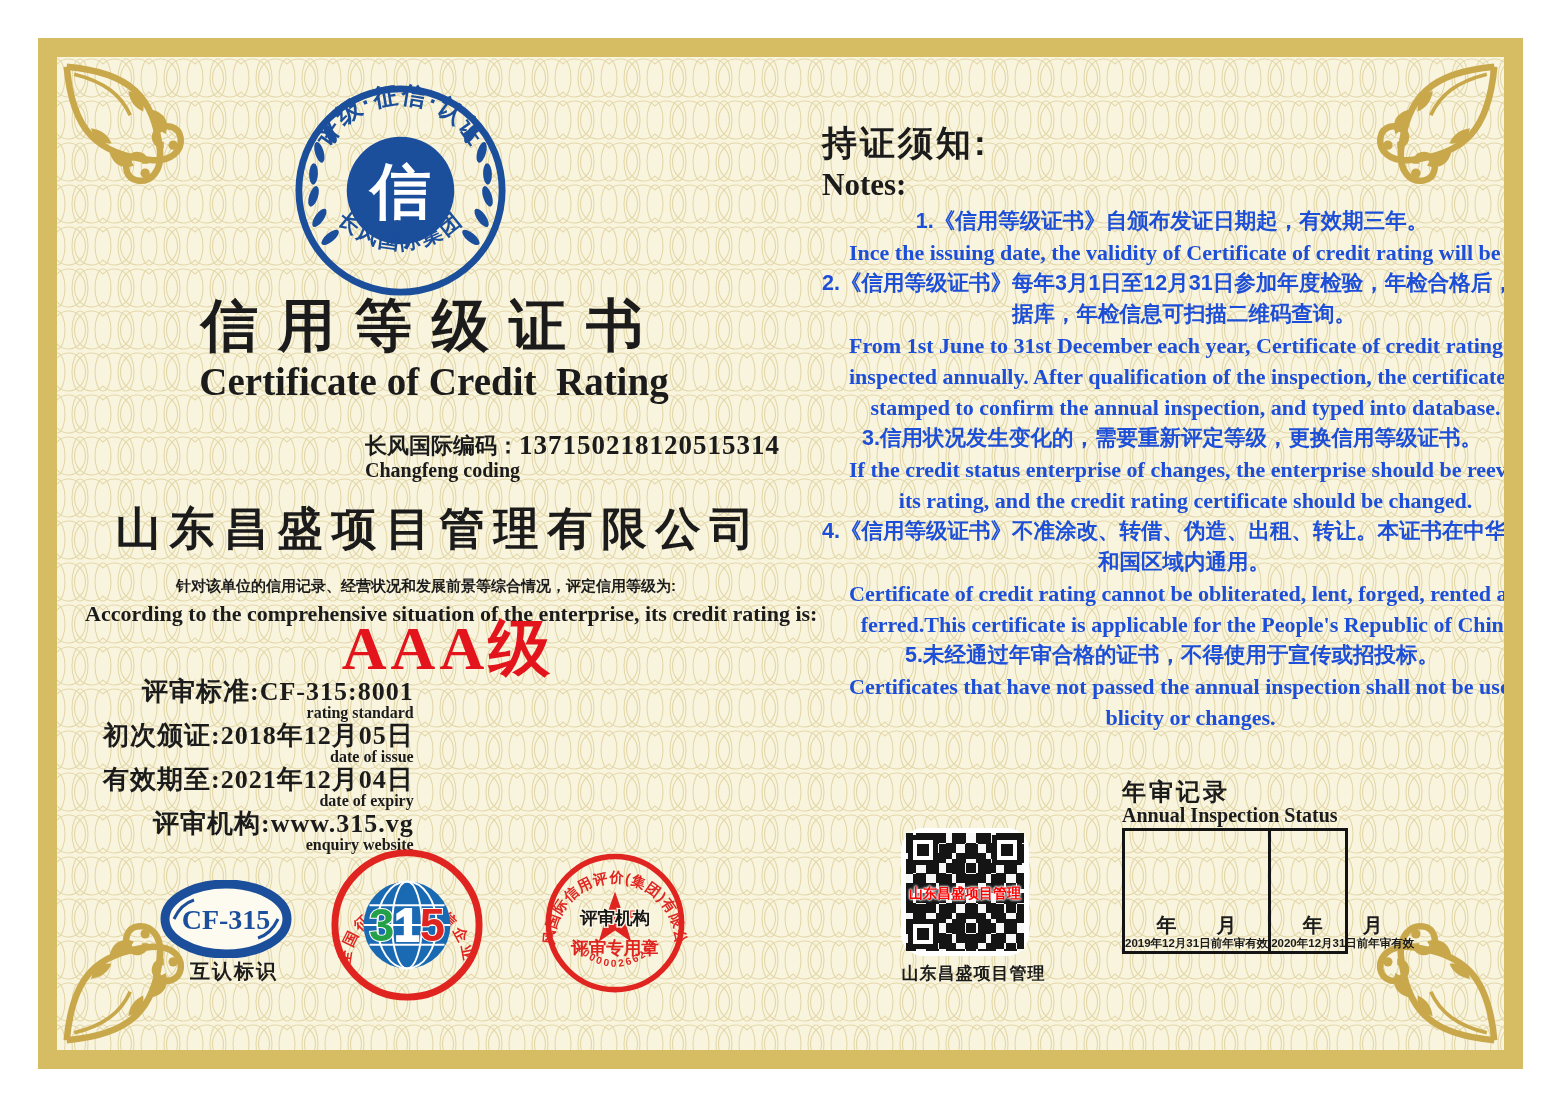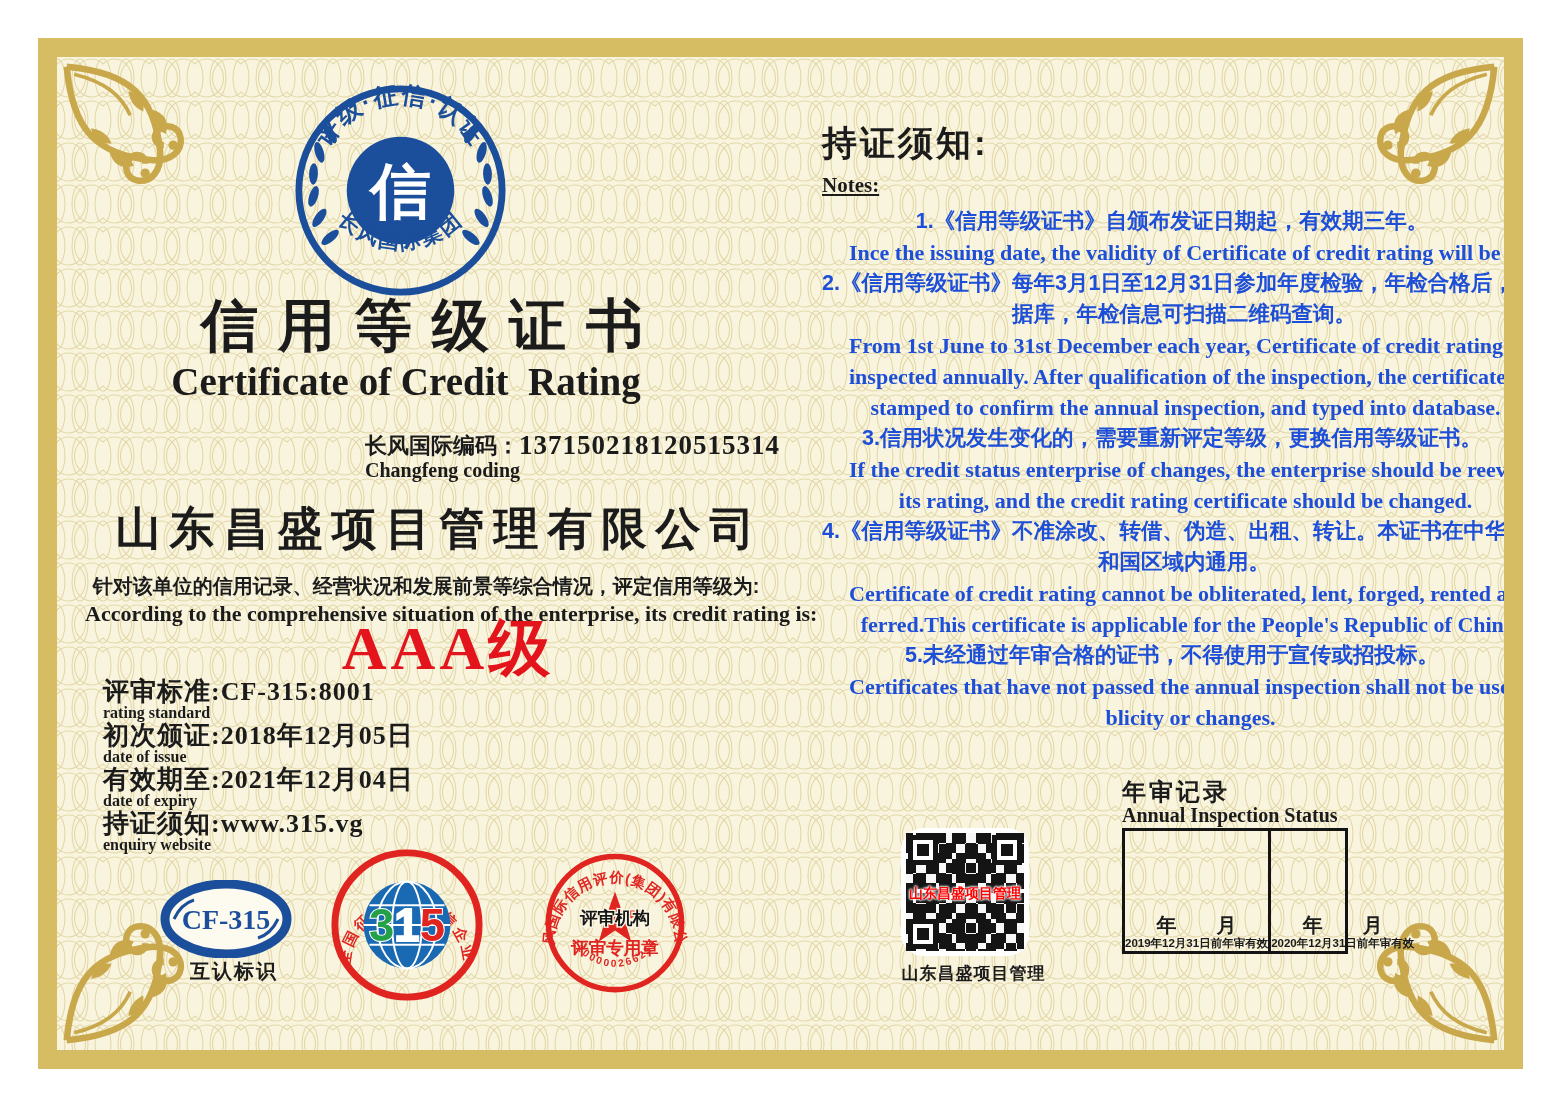--- a/index.html
+++ b/index.html
@@ -18,40 +18,40 @@
 
   
   .flo { position:absolute; width:168px; height:168px; }
   .flo.tl { left:6px; top:6px; }
   .flo.tr { right:6px; top:6px; transform:scaleX(-1); }
   .flo.bl { left:6px; bottom:6px; transform:scaleY(-1); }
   .flo.br { right:6px; bottom:6px; transform:rotate(180deg); }
 
   
   .title-cn { left:40px; top:239px; width:634px; font-size:57px; line-height:60px; letter-spacing:20px; text-indent:20px; }
-  .title-en { left:24px; top:303px; width:634px; font-size:39px; line-height:44px; white-space:pre; }
+  .title-en { left:52px; top:303px; width:634px; font-size:39px; line-height:44px; white-space:pre; }
   .coding   { left:308px; top:373px; white-space:nowrap; }
   .coding .lbl { font-size:22px; vertical-align:middle; }
   .coding .val { font-size:27px; letter-spacing:1px; vertical-align:middle; }
   .coding-sub { left:308px; top:402px; font-size:20px; }
   .company  { left:30px; top:447px; width:680px; font-size:45px; line-height:50px; letter-spacing:9px; text-indent:9px; white-space:nowrap; }
-  .stmt-cn  { left:20px; top:517px; width:682px; font-size:20px; line-height:24px; white-space:nowrap;text-align:center; }
+  .stmt-cn  { left:20px; top:517px; width:682px; font-size:15px; line-height:24px; white-space:nowrap;text-align:center; }
   .stmt-en  { left:20px; top:543px; width:682px; font-size:22px; line-height:27px; white-space:nowrap; }
   .rating   { left:53px; top:556px; width:660px; font-size:62px; line-height:70px; letter-spacing:4px; color:#e3141b; }
   .fields   { left:46px; top:621px; }
-  .fgroup   { margin-bottom:2px; }
+  .fgroup   { margin-bottom:2px;text-align:right; }
   .fmain    { font-size:26px; line-height:27px; letter-spacing:1px; }
   .fsub     { font-size:16px; line-height:15px; }
 
   
   .cf315-cap { left:103px; top:901px; width:132px; font-size:20px; letter-spacing:2px; }
 
   
   .notes-h-cn { left:765px; top:66px;  font-size:35px; line-height:40px; letter-spacing:3px; }
-  .notes-h-en { left:765px; top:110px; font-size:21px; line-height:36px;text-decoration:underline; }
+  .notes-h-en { left:765px; top:110px; font-size:31px; line-height:36px; }
   .notes { left:765px; top:149px; width:700px; }
   .nline { font-size:22px; line-height:31px; white-space:nowrap; color:#1d4ed8;text-align:center; }
   .nline.cn { font-size:21.5px; }
   .ind1 { padding-left:24px; }
   .ind2 { padding-left:27px; }
   .ind3 { padding-left:37px; }
 
   
   .qr { left:844px; top:771px; width:128px; height:128px; background:#fff; padding:5px;border-radius:22px; }
   .qr-pat { position:relative; width:118px; height:118px;
@@ -212,21 +212,21 @@
         </div>
         <div class="fgroup">
           <div class="song ink fmain">初次颁证:2018年12月05日</div>
           <div class="song ink fsub">date of issue</div>
         </div>
         <div class="fgroup">
           <div class="song ink fmain">有效期至:2021年12月04日</div>
           <div class="song ink fsub">date of expiry</div>
         </div>
         <div class="fgroup">
-          <div class="song ink fmain">持证须知:www.315.vg</div>
+          <div class="song ink fmain">评审机构:www.315.vg</div>
           <div class="song ink fsub">enquiry website</div>
         </div>
       </div>
 
       <svg class="abs" style="left:103px;top:823px;" width="132" height="78" viewBox="0 0 132 78">
         <ellipse cx="66" cy="39" rx="61" ry="35" fill="#fdfbf0" stroke="#1b4e9b" stroke-width="9"></ellipse>
         <path d="M14,39 q7,-15 20,-19" fill="none" stroke="#1b4e9b" stroke-width="3"></path>
         <path d="M118,39 q-7,15 -20,19" fill="none" stroke="#1b4e9b" stroke-width="3"></path>
         <text x="66" y="49" text-anchor="middle" font-size="28" font-weight="bold" fill="#1b4e9b" font-family="Liberation Serif, DejaVu Serif, serif">CF-315</text>
       </svg>

